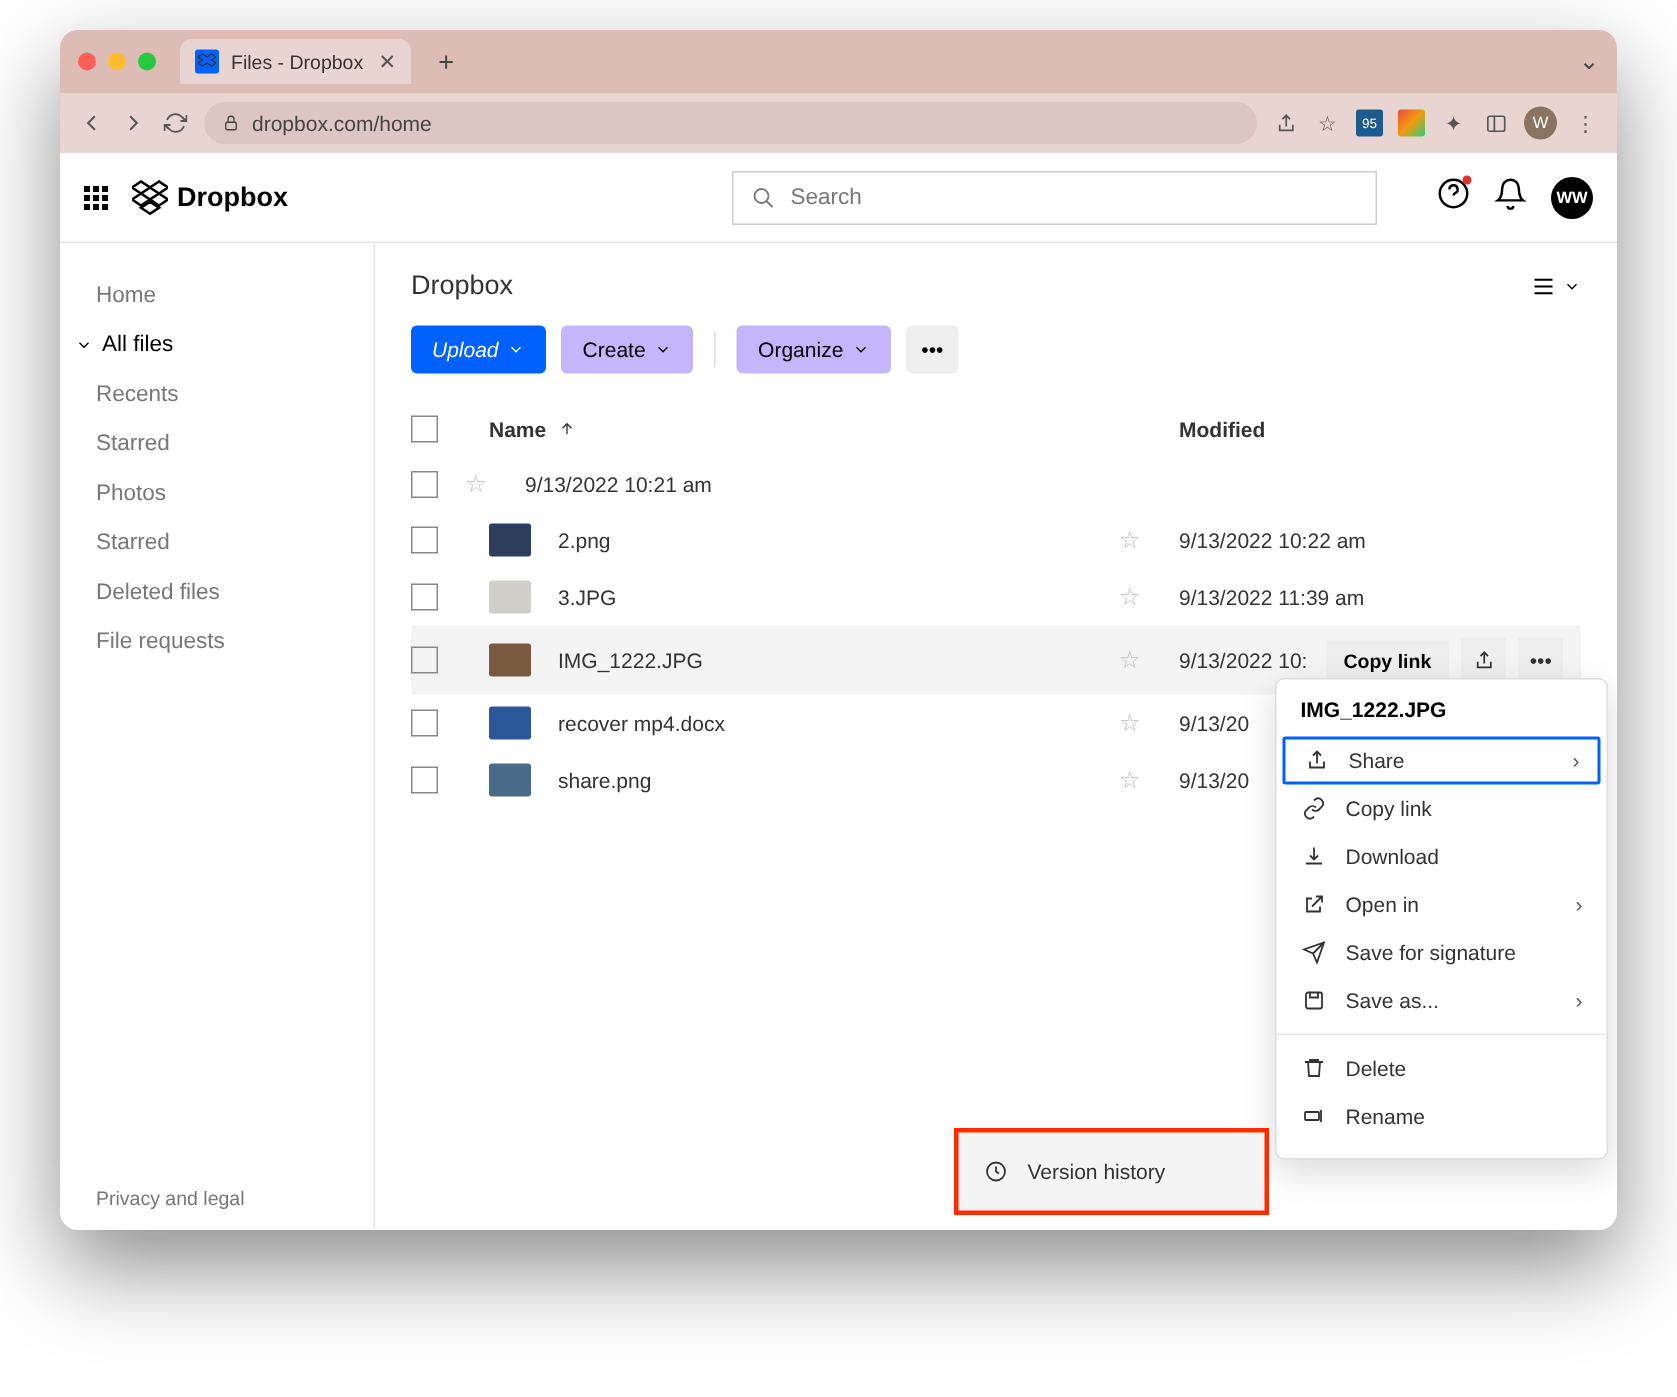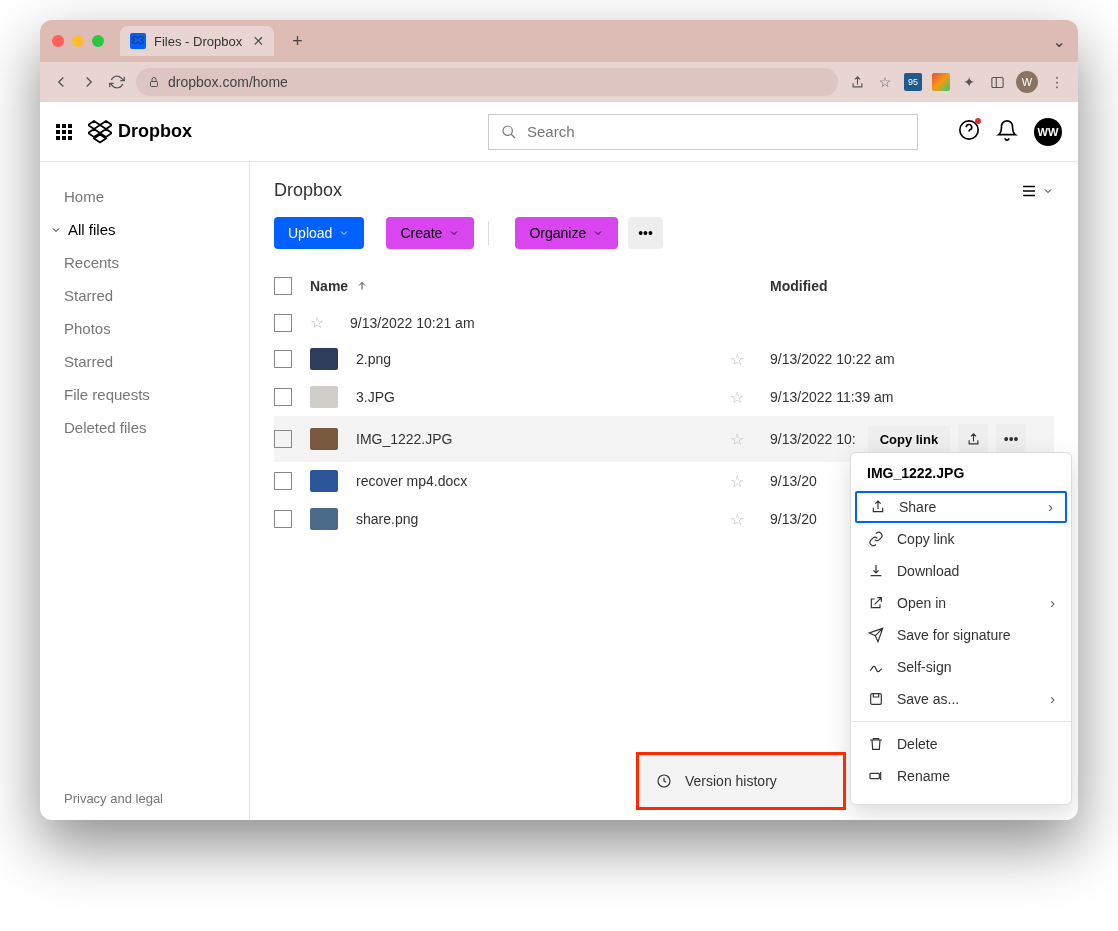--- a/index.html
+++ b/index.html
@@ -35,27 +35,27 @@
 .body { display: flex; height: calc(100% - 142px); }
 .sidebar { width: 210px; border-right: 1px solid #e6e6e6; padding: 18px 0; }
 .side-item { padding: 8px 24px; font-size: 15px; color: #777; cursor: pointer; display: flex; align-items: center; gap: 6px; }
 .side-item.active { color: #000; padding-left: 10px; }
 .main { flex: 1; padding: 18px 24px; position: relative; }
 .main-head { display: flex; align-items: center; justify-content: space-between; margin-bottom: 16px; }
 .main-title { font-size: 18px; color: #333; }
 .view-toggle { display: flex; align-items: center; gap: 4px; }
 .toolbar { display: flex; gap: 10px; align-items: center; margin-bottom: 18px; }
 .btn { padding: 8px 14px; font-size: 14px; border-radius: 4px; cursor: pointer; display: flex; align-items: center; gap: 6px; border: none; }
-.btn-primary { background: #0061ff; color: #fff; }
-.btn-secondary { background: #d946ef; color: #000; margin-left: 12px; }
+.btn-primary { background: #0061ff; color: #fff; font-style: italic; }
+.btn-secondary { background: #c4b5fd; color: #000; }
 .btn-icon { background: #eee; padding: 8px 10px; }
 .divider-v { width: 1px; height: 24px; background: #ddd; margin: 0 4px; }
 .table-head { display: flex; align-items: center; padding: 10px 0; font-size: 14px; font-weight: 600; color: #333; }
 .col-check { width: 36px; }
-.col-name { width: 420px; display: flex; align-items: center; gap: 8px; }
+.col-name { width: 420px; display: flex; align-items: center; gap: 8px; margin-left: 16px; }
 .col-star { width: 40px; }
 .col-mod { flex: 1; }
 .checkbox { width: 18px; height: 18px; border: 1.5px solid #888; }
 .row { display: flex; align-items: center; padding: 8px 0; font-size: 14px; color: #333; }
 .row.highlight { background: #f4f4f4; }
 .thumb { width: 28px; height: 22px; border-radius: 2px; margin-right: 10px; flex-shrink: 0; }
 .star { color: #bbb; font-size: 16px; }
 .row-actions { display: flex; gap: 8px; align-items: center; }
 .copy-link-btn { background: #eee; padding: 6px 12px; font-size: 13px; font-weight: 600; border: none; }
 .action-icon { width: 30px; height: 30px; display: flex; align-items: center; justify-content: center; background: #eee; }
@@ -183,22 +183,22 @@
       <div class="side-item active">
         <svg viewBox="0 0 24 24" width="12" height="12">
             <path d="M6 9l6 6 6-6"></path>
           </svg>
         <span>All files</span>
       </div>
       <div class="side-item">Recents</div>
       <div class="side-item">Starred</div>
       <div class="side-item">Photos</div>
       <div class="side-item">Starred</div>
+      <div class="side-item">Deleted files</div>
       <div class="side-item">File requests</div>
-      <div class="side-item">Deleted files</div>
     </div>
 
     <div class="main">
       <div class="main-head">
         <div class="main-title">Dropbox</div>
         <div class="view-toggle">
           <svg viewBox="0 0 24 24" width="18" height="18">
               <line x1="4" y1="6" x2="20" y2="6"></line>
               <line x1="4" y1="12" x2="20" y2="12"></line>
               <line x1="4" y1="18" x2="20" y2="18"></line>
@@ -377,28 +377,20 @@
           <span class="menu-icon">
               <svg viewBox="0 0 24 24" width="16" height="16">
                 <path d="M22 2L11 13M22 2l-7 20-4-9-9-4z"></path>
               </svg>
             </span>
           <span>Save for signature</span>
         </div>
         <div class="menu-item">
           <span class="menu-icon">
               <svg viewBox="0 0 24 24" width="16" height="16">
-                <path d="M3 17c3 0 3-6 6-6s3 8 6 8 3-4 6-4"></path>
-              </svg>
-            </span>
-          <span>Self-sign</span>
-        </div>
-        <div class="menu-item">
-          <span class="menu-icon">
-              <svg viewBox="0 0 24 24" width="16" height="16">
                 <rect x="4" y="4" width="16" height="16" rx="2"></rect>
                 <path d="M8 4v5h8V4"></path>
               </svg>
             </span>
           <span>Save as...</span>
           <span class="chev">›</span>
         </div>
         <div class="menu-sep"></div>
         <div class="menu-item">
           <span class="menu-icon">

